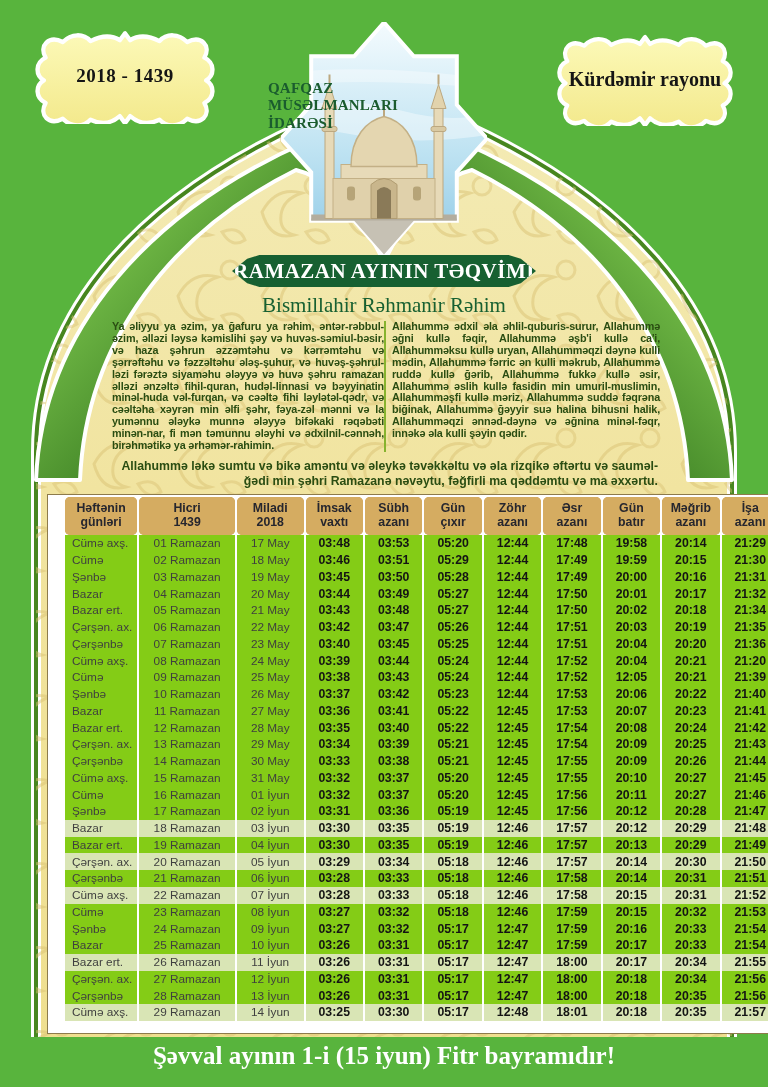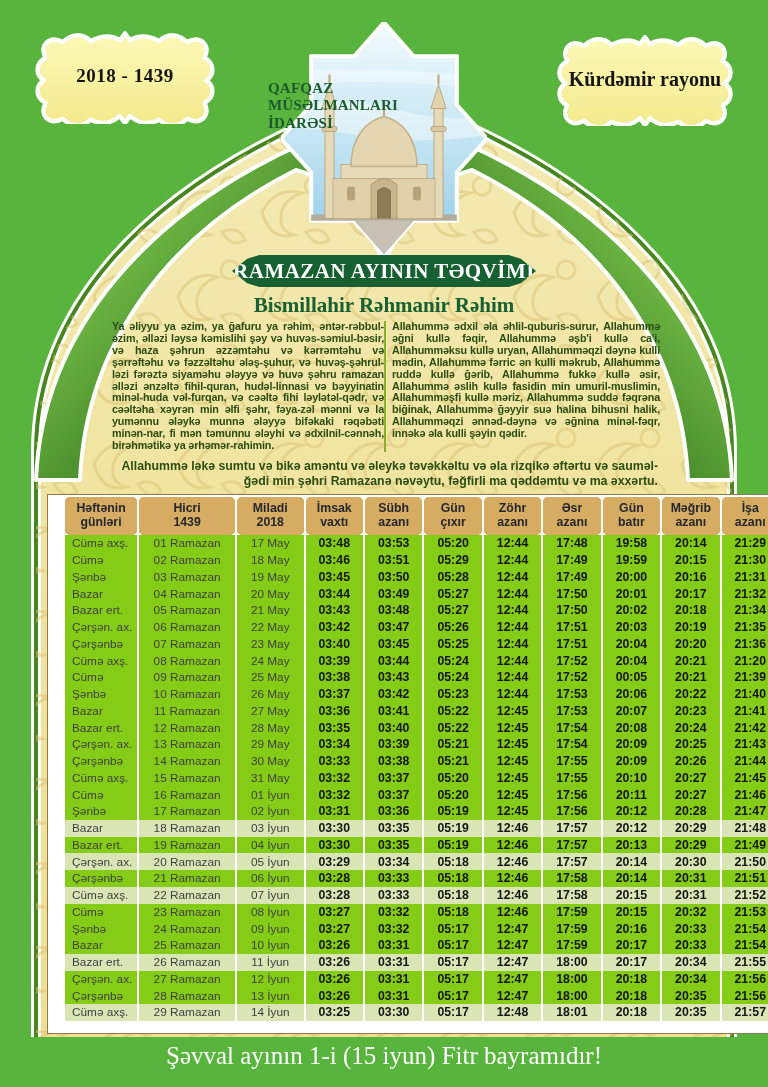--- a/index.html
+++ b/index.html
@@ -35,21 +35,21 @@
   
   #title-banner{
     left:232px;top:255px;width:304px;height:32px;background:#176031;
     clip-path:polygon(0% 50%,5% 12%,9% 0%,91% 0%,95% 12%,100% 50%,95% 88%,91% 100%,9% 100%,5% 88%);
     display:flex;align-items:center;justify-content:center;
     color:#ffffff;font-family:"Liberation Serif",serif;font-weight:bold;
     font-size:21px;letter-spacing:.5px;
   }
   #bismillah{
     left:0;top:293px;width:768px;text-align:center;
-    color:#176031;font-family:"Liberation Serif",serif;font-weight:bold;font-size:21px;
+    color:#176031;font-family:"Liberation Serif",serif;font-weight:normal;font-size:21px;
   }
 
   
   #dua-cols{
     left:112px;top:321px;width:552px;display:flex;
     color:#2A4D12;font-weight:bold;font-size:10.8px;line-height:11.9px;
     text-align:justify;letter-spacing:-0.15px;
   }
   #dua-left{width:272px;}
   #dua-right{width:268px;margin-left:0;border-left:2px solid #86B32E;padding-left:6px;}
@@ -73,21 +73,21 @@
   }
   td{height:16.75px;padding:0;font-size:11.8px;color:#3F3F3F;text-align:center;vertical-align:middle;}
   td.c0{text-align:left;padding-left:7px;}
   td.t{font-weight:bold;font-size:12.3px;color:#141414;}
   tr.hl td{background:#D9E5B5;}
   col.day{width:10.4%;} col.hijri{width:13.8%;} col.greg{width:9.6%;} col.time{width:8.275%;}
 
   
   #footer-note{
     left:0;top:1042px;width:768px;text-align:center;color:#ffffff;
-    font-family:"Liberation Serif",serif;font-weight:normal;font-size:25px;
+    font-family:"Liberation Serif",serif;font-weight:bold;font-size:25px;
   }
 </style>
 </head>
 <body>
 
 <svg class="abs" style="left:0;top:0;" width="768" height="1087" viewBox="0 0 768 1087">
   <defs>
     <linearGradient id="domeG" x1="0" y1="0" x2="0" y2="1">
       <stop offset="0" stop-color="#F4ECB8"></stop>
       <stop offset="0.45" stop-color="#F1E4A0"></stop>
@@ -354,21 +354,21 @@
         </tr>
         <tr>
           <td class="c0">Cümə</td>
           <td class="c">09 Ramazan</td>
           <td class="c">25 May</td>
           <td class="t">03:38</td>
           <td class="t">03:43</td>
           <td class="t">05:24</td>
           <td class="t">12:44</td>
           <td class="t">17:52</td>
-          <td class="t">00:05</td>
+          <td class="t">12:05</td>
           <td class="t">20:21</td>
           <td class="t">21:39</td>
         </tr>
         <tr>
           <td class="c0">Şənbə</td>
           <td class="c">10 Ramazan</td>
           <td class="c">26 May</td>
           <td class="t">03:37</td>
           <td class="t">03:42</td>
           <td class="t">05:23</td>

